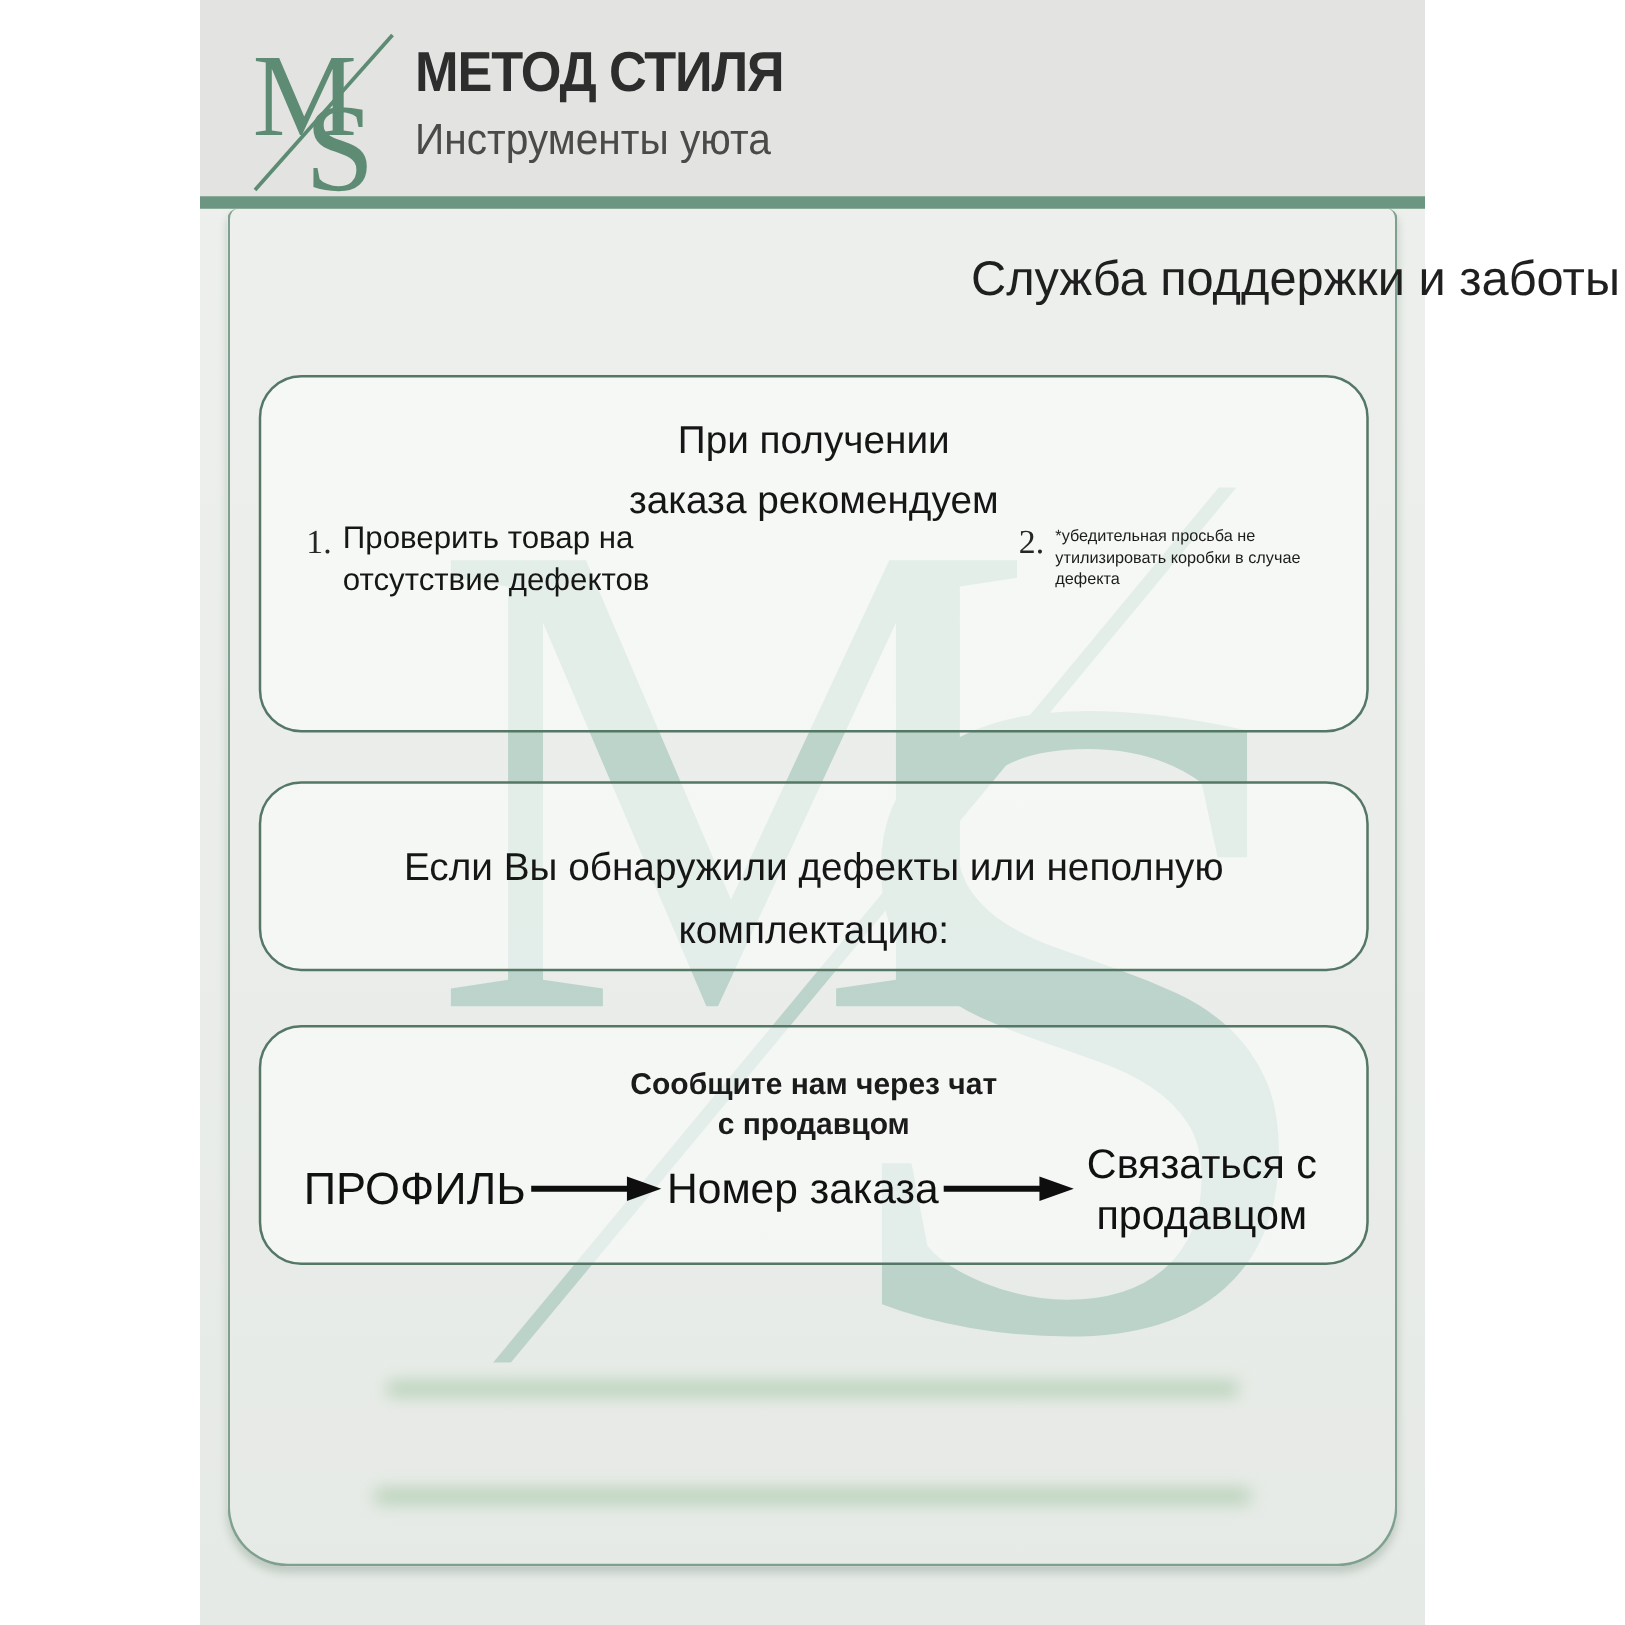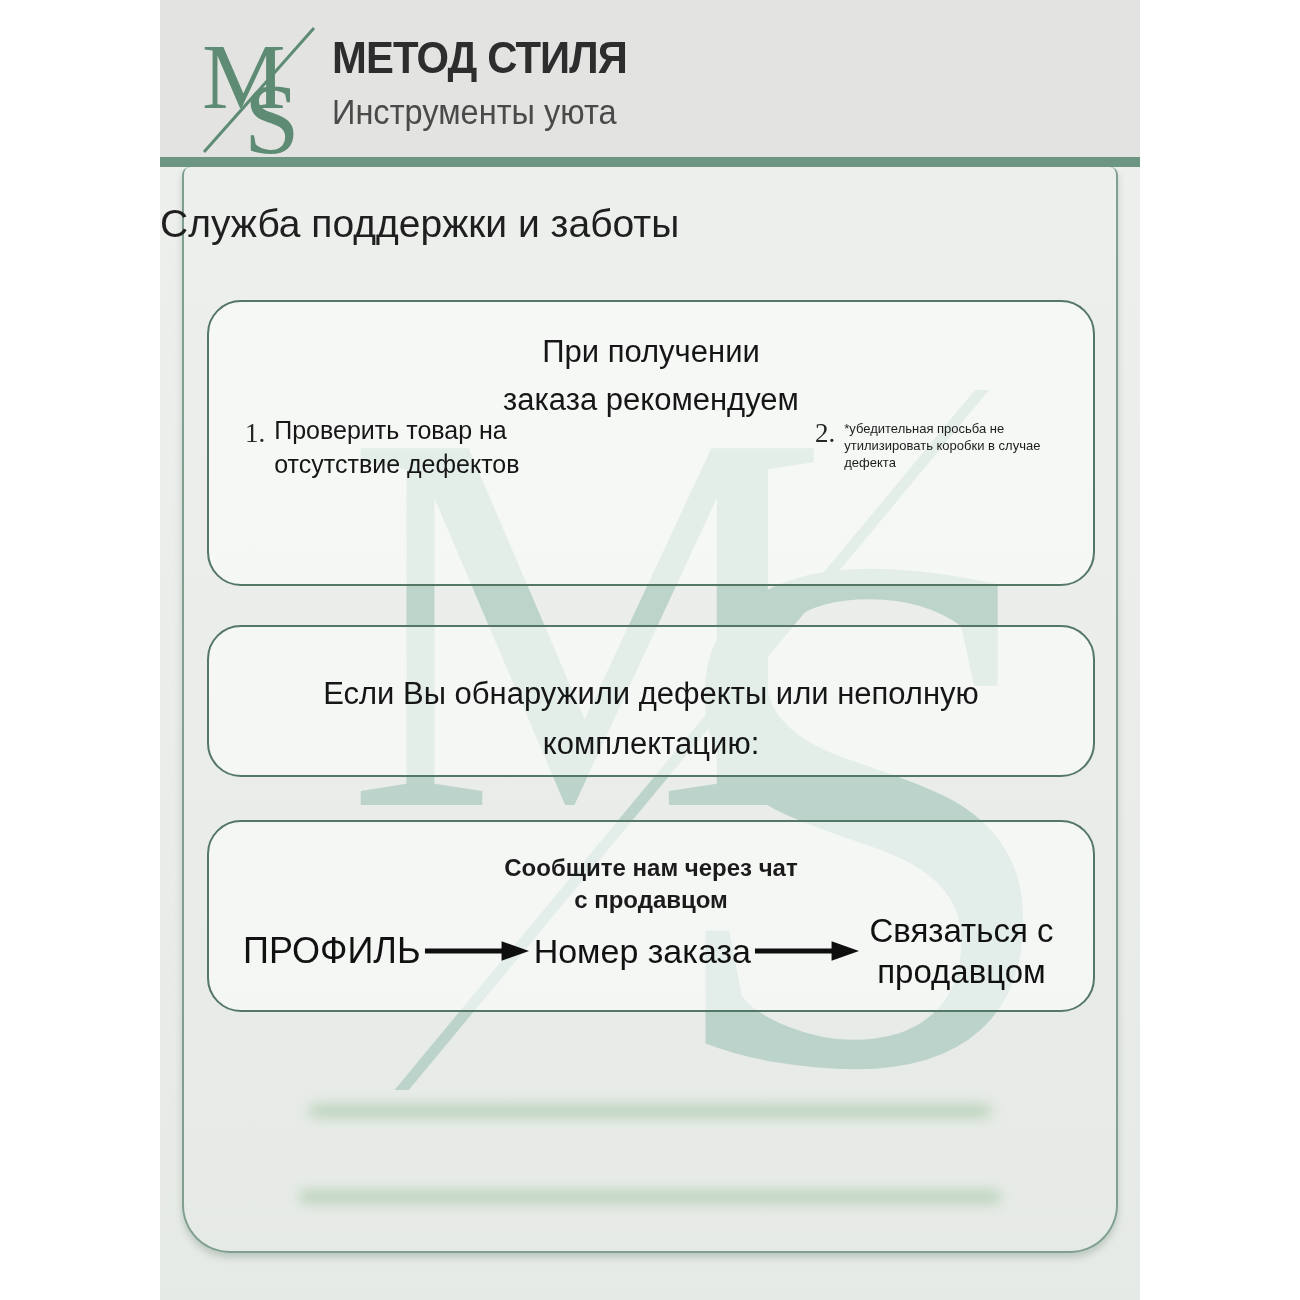--- a/index.html
+++ b/index.html
@@ -29,21 +29,21 @@
   .main-frame {
     position: absolute; left: 22px; top: 167px; width: 936px; height: 1086px;
     border: 2px solid #7fa08f; border-top: none;
     border-radius: 8px 8px 48px 48px;
     box-shadow: 0 5px 7px rgba(90, 120, 102, 0.28);
     z-index: 1;
   }
 
   .page-title {
     position: absolute; left: 0; top: 202px; width: 1136px;
-    text-align: left; font-size: 39px; font-weight: 400; color: #1f1f1f;
+    text-align: right; font-size: 39px; font-weight: 400; color: #1f1f1f;
     z-index: 3;
   }
 
   
   .watermark-svg { position: absolute; left: 170px; top: 390px; width: 700px; height: 700px; z-index: 2; opacity: 0.8; }
   .watermark-svg text { font-family: "Liberation Serif", serif; fill: #b2cec4; }
   .watermark-svg line { stroke: #b2cec4; }
 
   
   .box {

